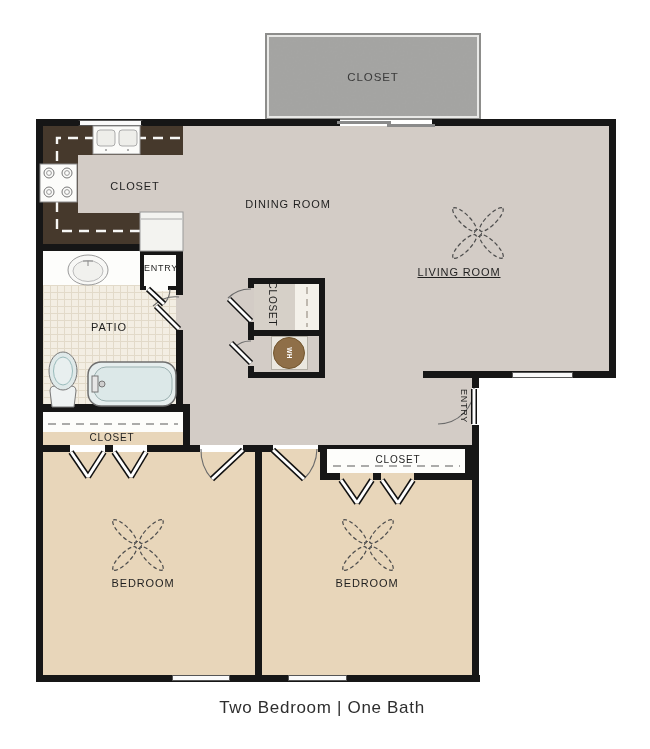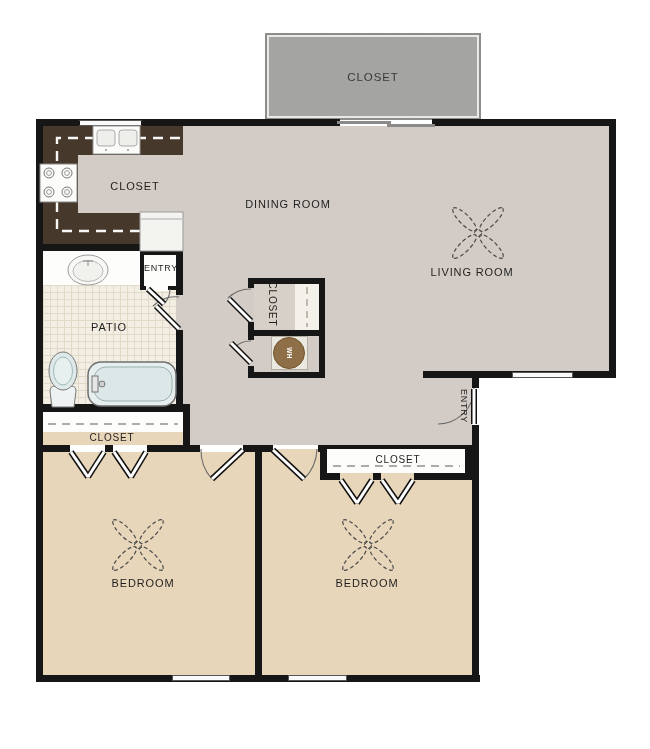--- a/index.html
+++ b/index.html
@@ -231,24 +231,25 @@
     </g>
 
     <use href="#fan" transform="translate(478,233)"></use>
     <use href="#fan" transform="translate(138,545)"></use>
     <use href="#fan" transform="translate(368,545)"></use>
   </svg>
 
   <div class="label" style="left:373px;top:77px;font-size:11.5px;color:#3a3a3a;">CLOSET</div>
   <div class="label" style="left:135px;top:186px;">CLOSET</div>
   <div class="label" style="left:288px;top:204px;">DINING ROOM</div>
-  <div class="label" style="left:472px;top:272px;">LIVING ROOM</div>
+  <div class="label" style="left:459px;top:272px;text-decoration:underline;">LIVING ROOM</div>
   <div class="label" style="left:109px;top:327px;">PATIO</div>
   <div class="label tiny" style="left:161px;top:268px;">ENTRY</div>
   <div class="label rot small" style="left:272px;top:304px;">CLOSET</div>
   <div class="wh-text">WH</div>
   <div class="label rot tiny" style="left:464px;top:406px;">ENTRY</div>
   <div class="label small" style="left:112px;top:437px;">CLOSET</div>
   <div class="label small" style="left:398px;top:459px;">CLOSET</div>
   <div class="label" style="left:143px;top:583px;">BEDROOM</div>
   <div class="label" style="left:367px;top:583px;">BEDROOM</div>
 
+  <div class="caption">Two Bedroom | One Bath</div>
 </div>
 
 </body></html>

